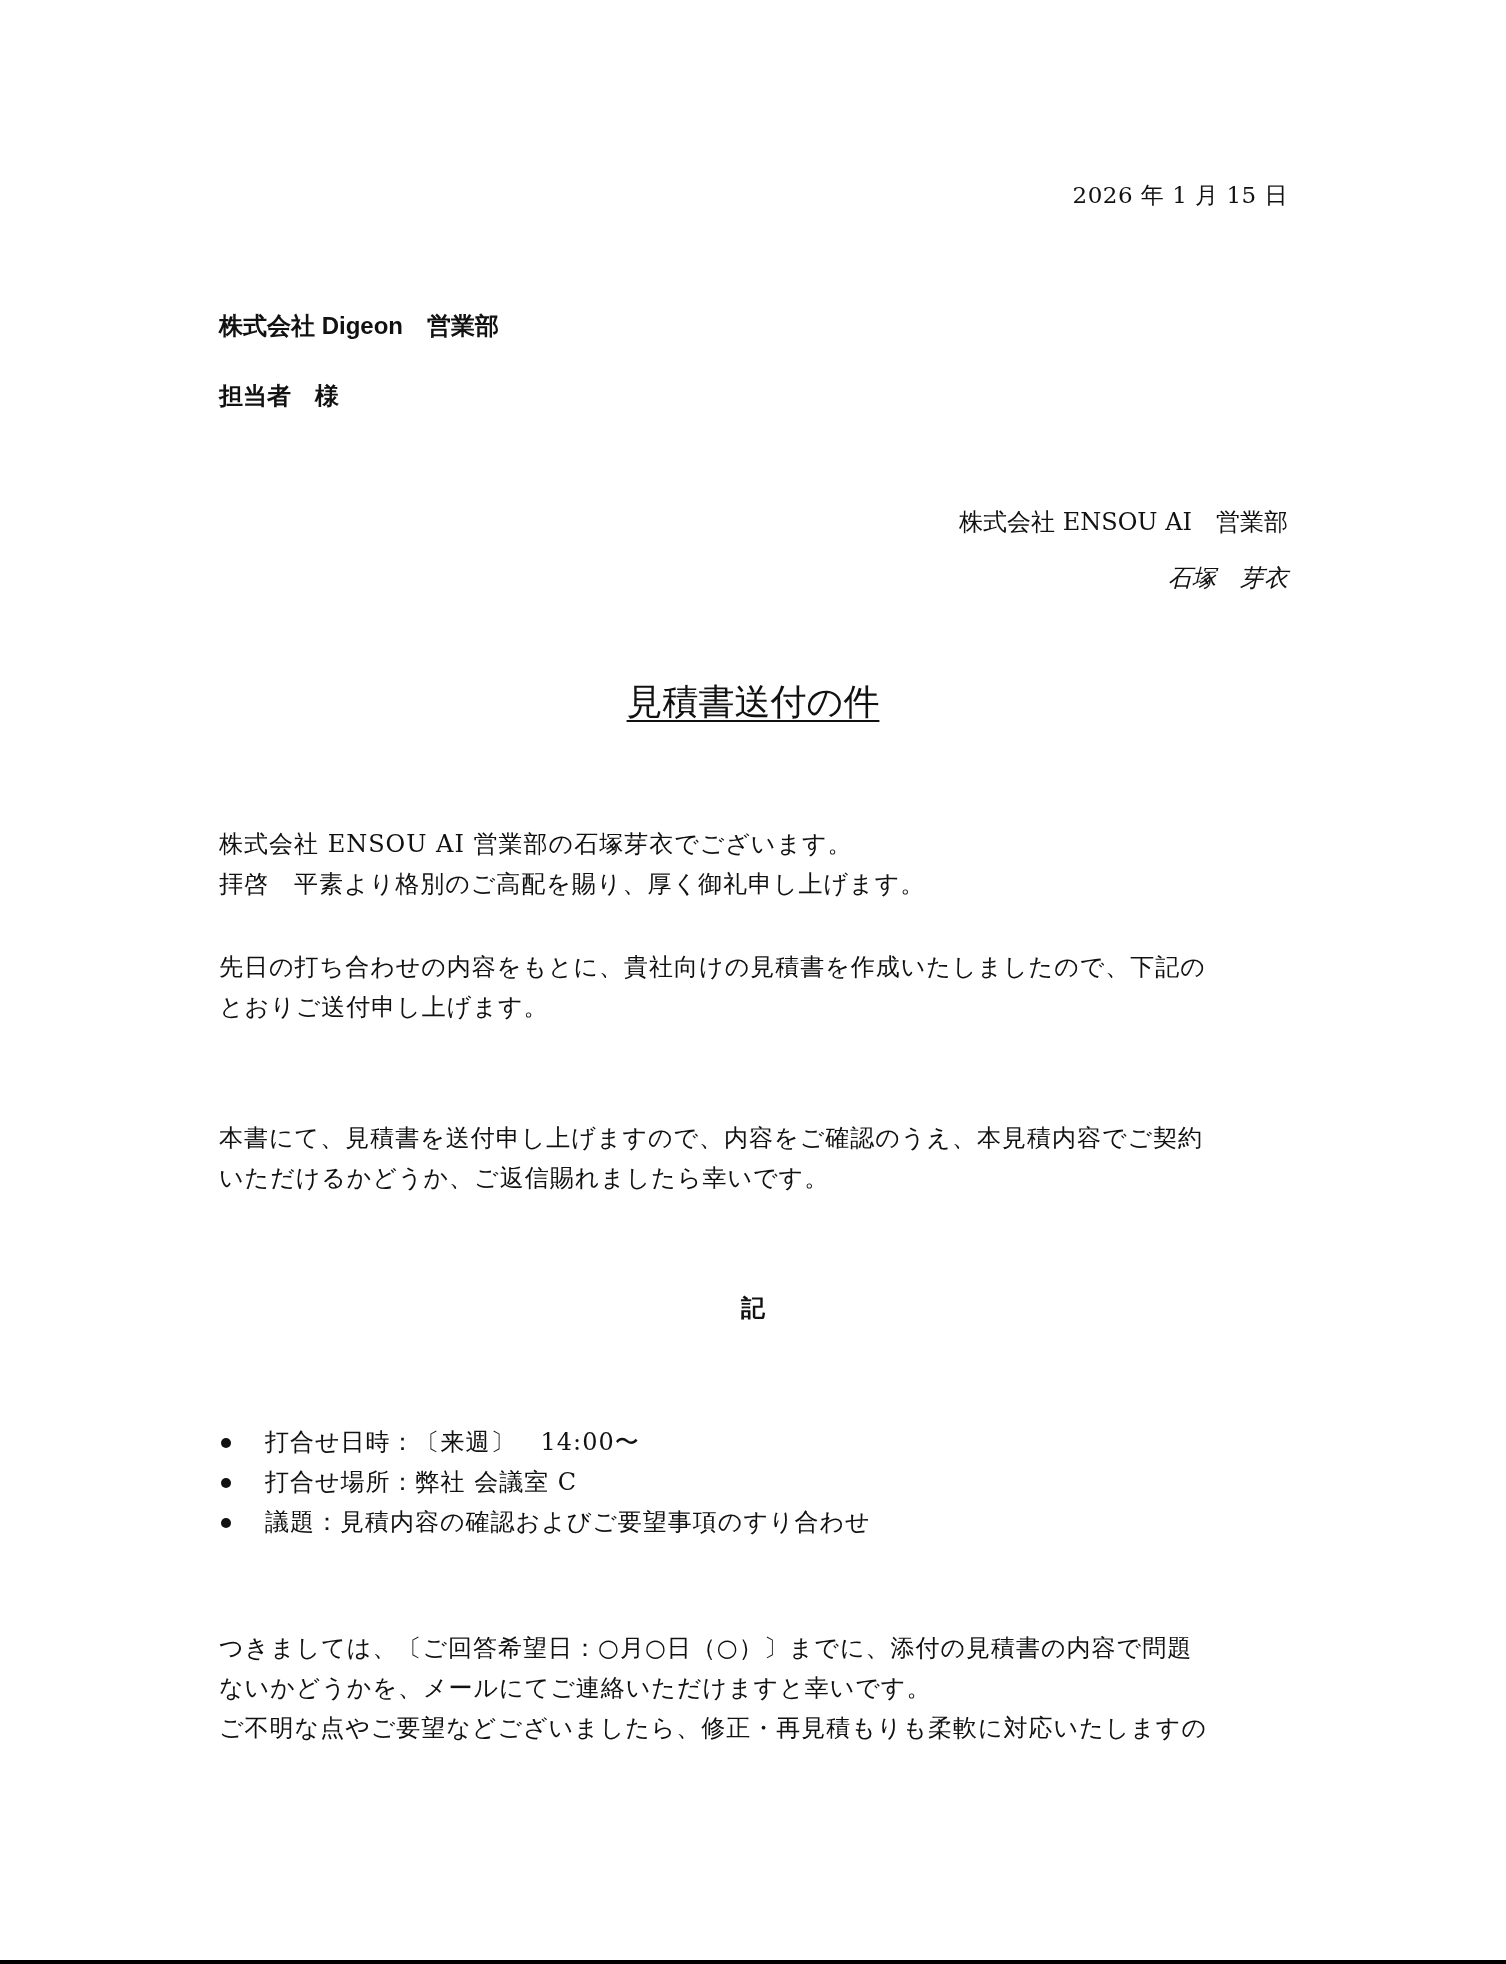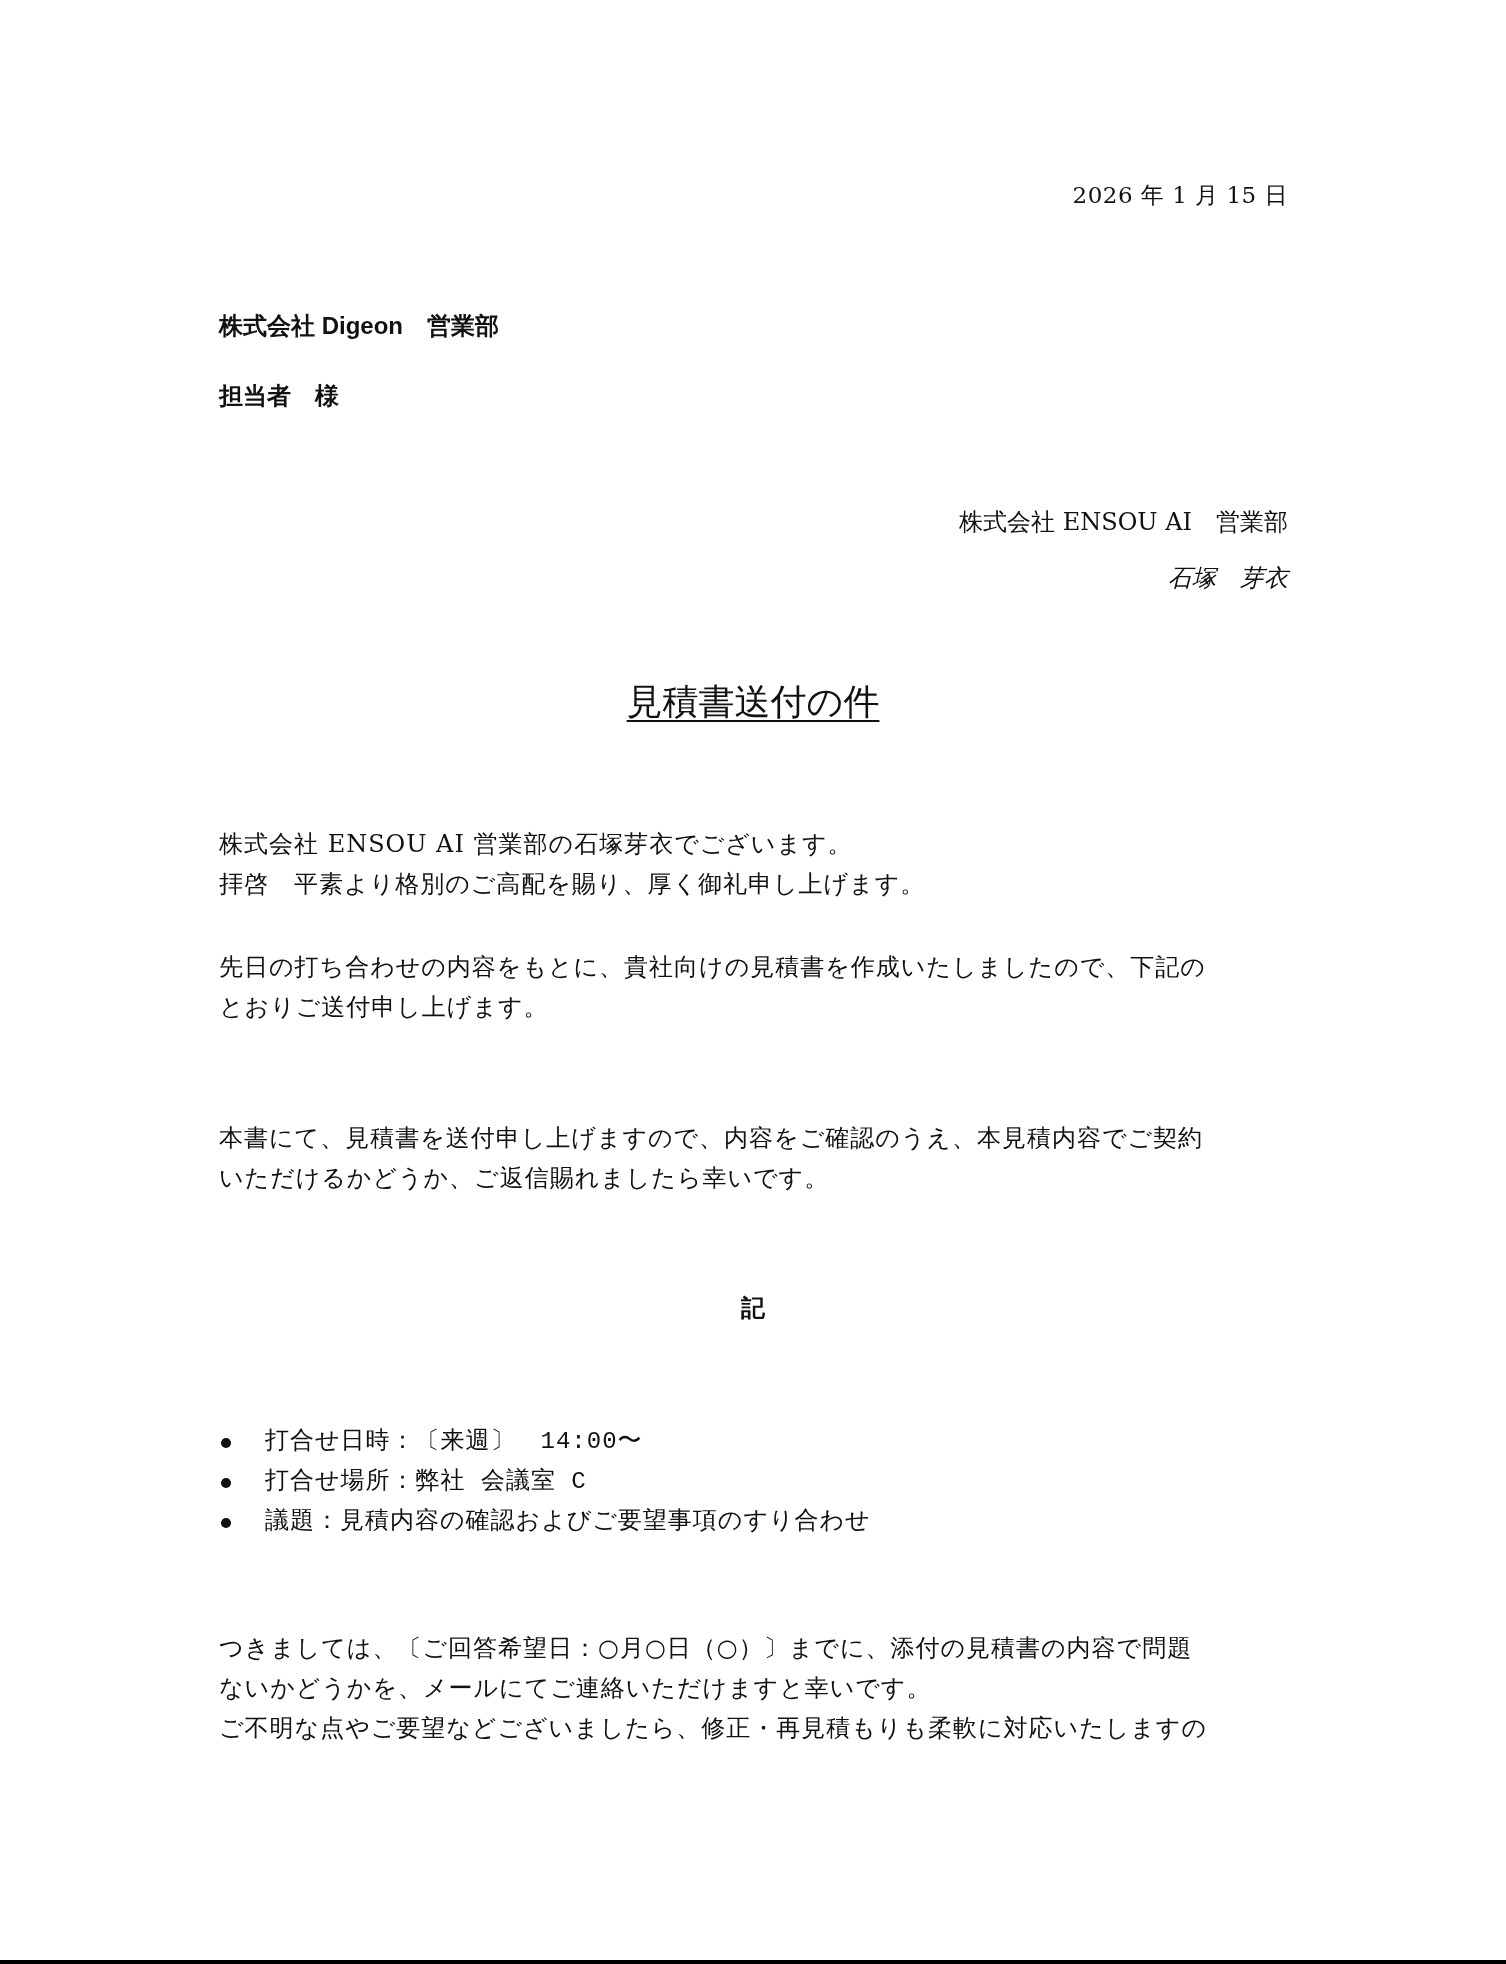--- a/index.html
+++ b/index.html
@@ -88,21 +88,20 @@
     margin: 0; padding: 0;
     list-style: none;
     font-size: 24px;
     line-height: 40px;
     letter-spacing: 1px;
   }
   .items li {
     position: relative;
     padding-left: 46px;
     white-space: nowrap;
-    font-family: Liberation Mono, monospace;
   }
   .bullet {
     position: absolute;
     left: 2px; top: 16px;
     width: 10px; height: 10px;
     border-radius: 50%;
     background: #111111;
   }
 </style>
 </head>

